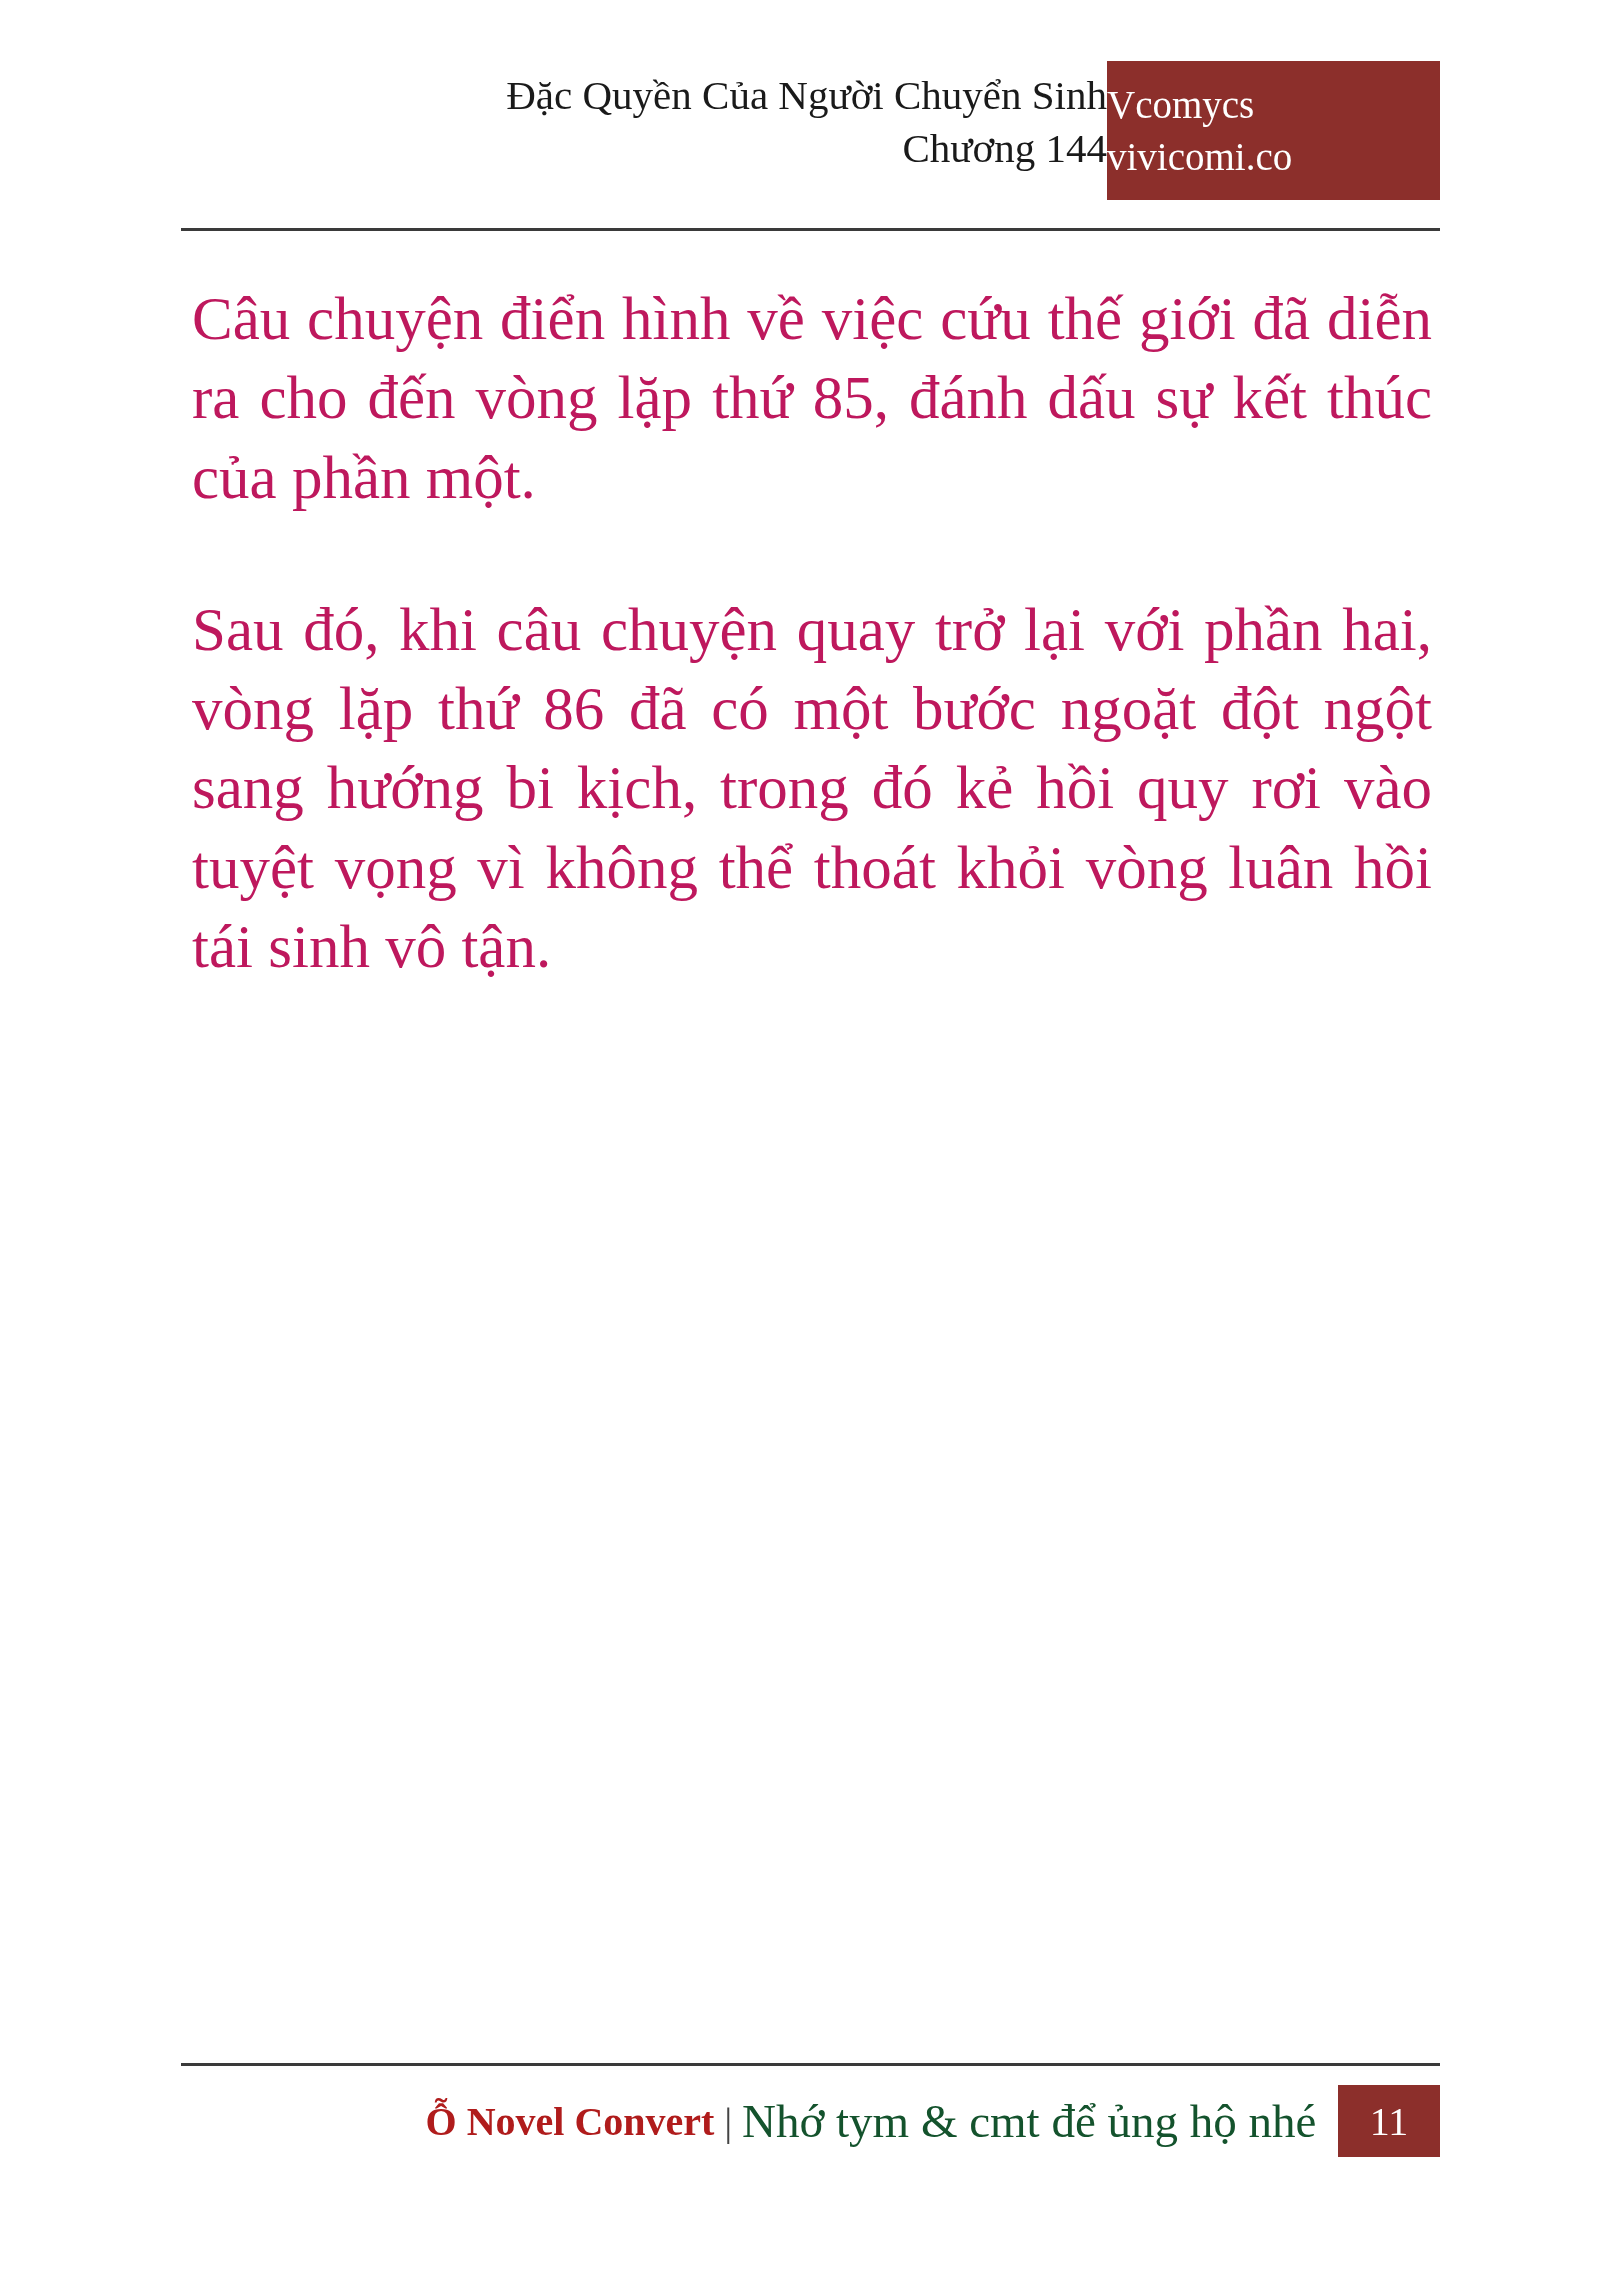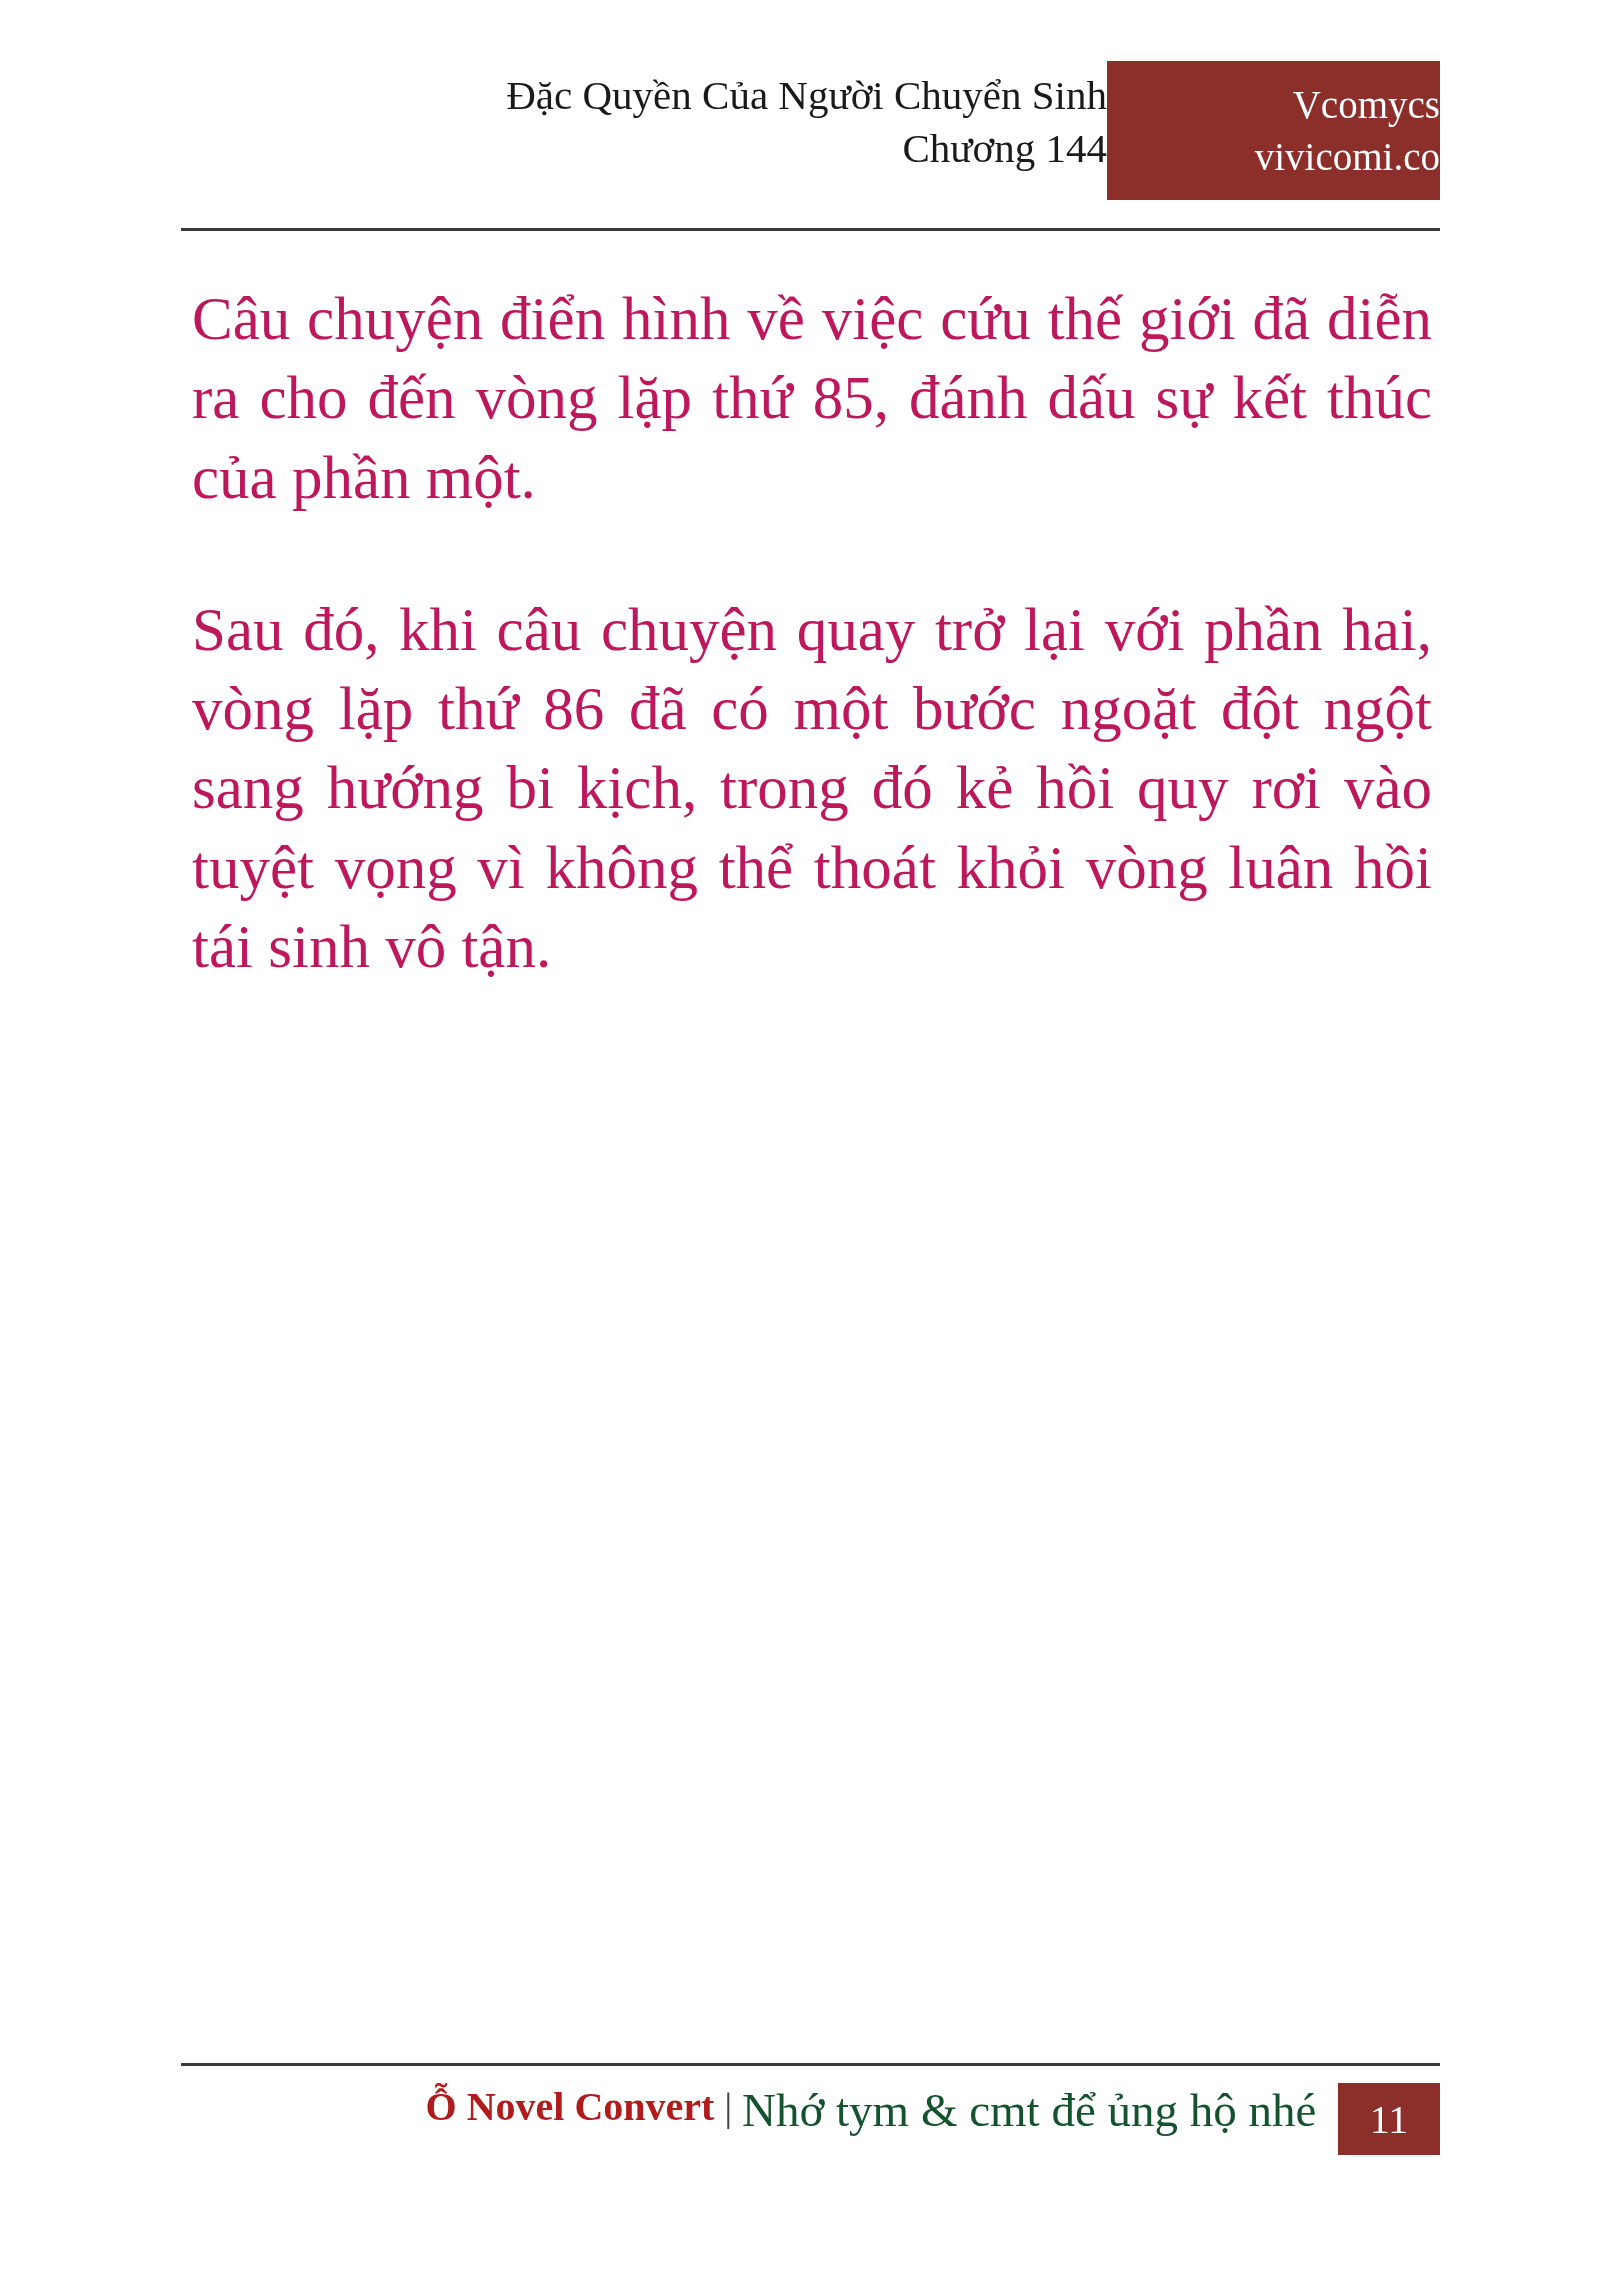--- a/index.html
+++ b/index.html
@@ -48,21 +48,21 @@
   .header-badge {
     position: absolute;
     right: 0;
     top: -7.8px;
     width: 333px;
     height: 139px;
     background: #8c2f2b;
     color: #ffffff;
     display: flex;
     flex-direction: column;
-    align-items: flex-end;
+    align-items: flex-start;
     justify-content: center;
     font-size: 39px;
     line-height: 1.32;
     font-family: "Liberation Serif", serif;
   }
   .header-rule {
     position: absolute;
     left: 181px;
     top: 228px;
     width: 1259px;
@@ -103,20 +103,21 @@
     left: 181px;
     top: 2083px;
     width: 1259px;
     height: 76px;
   }
   .footer-inner {
     position: absolute;
     right: 0;
     top: 0;
     display: flex;
+    align-items: center;
     height: 76px;
   }
   .footer-brand {
     color: #b01c1c;
     font-weight: bold;
     font-size: 40px;
     white-space: nowrap;
     font-family: "Liberation Serif", serif;
   }
   .footer-sep {

